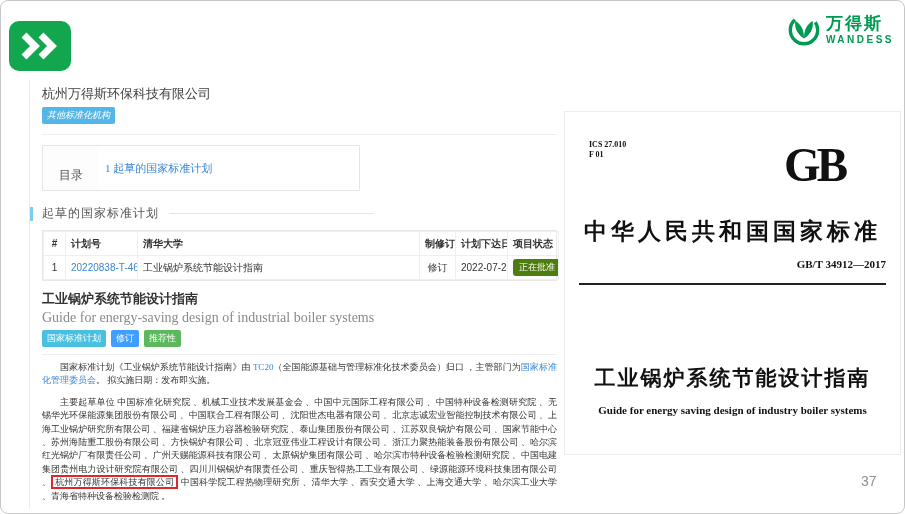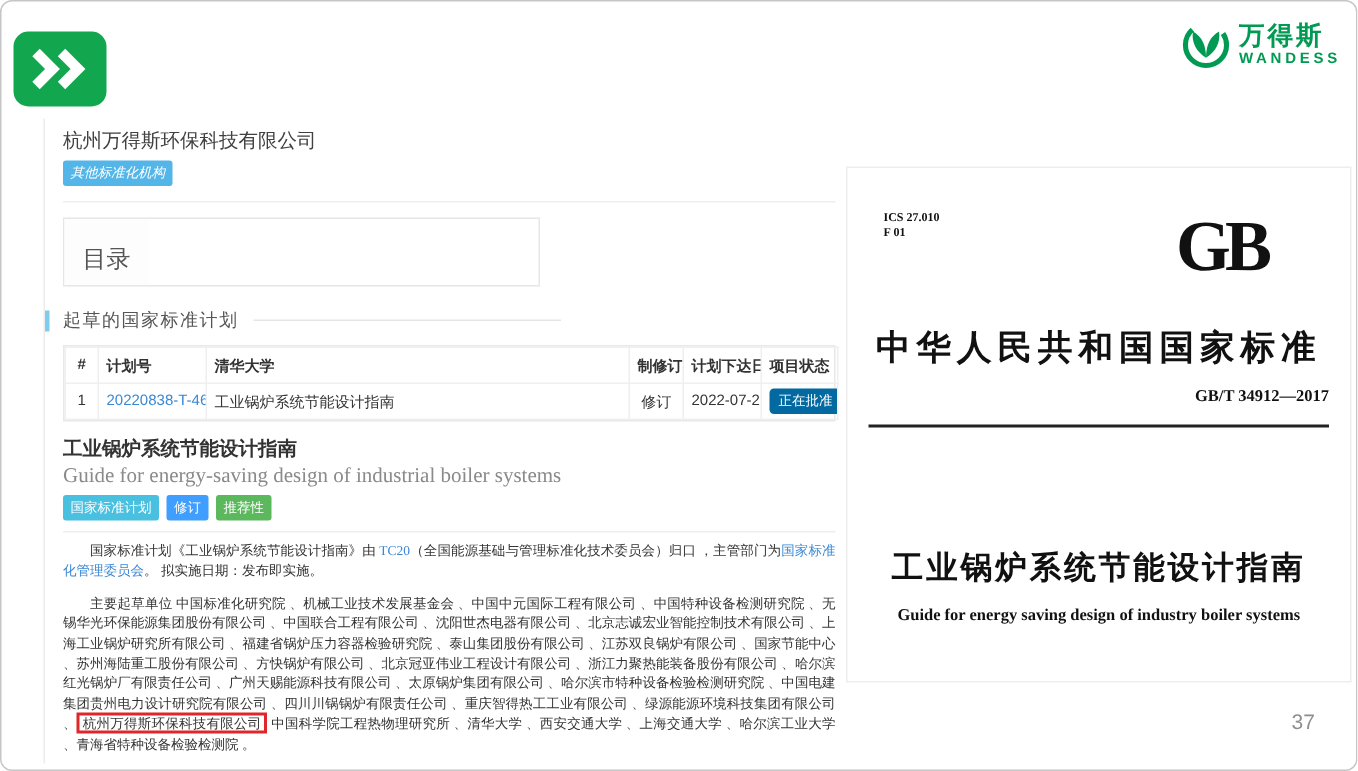--- a/index.html
+++ b/index.html
@@ -17,35 +17,35 @@
 
   
   .webpage{position:absolute;left:28px;top:78px;width:528px;height:430px;border-left:1px solid #ececec;
            padding-left:12px;box-sizing:border-box;font-family:"Liberation Serif",serif;color:#333;}
   .company-name{margin-top:6px;font-size:13px;color:#404040;}
   .company-badge{display:inline-block;margin-top:4px;background:#54b6e8;color:#fff;font-size:9px;
                  padding:2px 5px;border-radius:2px;font-family:"Liberation Sans",sans-serif;font-style:italic;}
   .divider{border-top:1px solid #eee;margin-top:10px;}
   .toc-box{margin-top:10px;width:316px;height:44px;border:1px solid #e6e6e6;display:flex;}
   .toc-label{width:56px;display:flex;align-items:flex-end;justify-content:center;padding-bottom:6px;
-             font-size:16px;color:#555;background:#fdfdfd;box-sizing:border-box;text-align:center;}
+             font-size:12px;color:#555;background:#fdfdfd;box-sizing:border-box;text-align:center;}
   .toc-link{flex:1;display:flex;align-items:center;font-size:11px;color:#3a87d4;padding-left:6px;cursor:pointer;}
   .section-hdr{margin-top:14px;display:flex;align-items:center;}
   .section-bar{width:3px;height:14px;background:#7ecdf0;margin-left:-12px;margin-right:9px;flex:0 0 3px;}
   .section-title{font-size:12px;color:#555;letter-spacing:1px;white-space:nowrap;text-align:center;}
   .section-line{width:205px;border-top:1px solid #e5e5e5;margin-left:10px;}
 
   .table-wrap{margin-top:8px;width:515px;border:1px solid #e8e8e8;font-family:"Liberation Sans",sans-serif;box-sizing:border-box;}
   table.plans{width:100%;border-collapse:collapse;table-layout:fixed;font-size:10px;color:#333;}
   table.plans th,table.plans td{border:1px solid #efefef;height:23px;padding:0 5px;overflow:hidden;
                                 white-space:nowrap;text-align:left;}
   table.plans th{font-weight:bold;}
   .c{text-align:center !important;}
   .plan-link{color:#3a87d4;cursor:pointer;}
-  .status-badge{display:inline-block;background:#0369a1;color:#fff;font-size:9px;padding:2px 6px;border-radius:3px;}
+  .status-badge{display:inline-block;background:#4d7c0f;color:#fff;font-size:9px;padding:2px 6px;border-radius:3px;}
   .table-footer{font-size:10px;color:#666;padding:8px 7px 9px 7px;}
 
   .std-title{margin-top:9px;font-size:13px;font-weight:bold;color:#333;}
   .std-sub{margin-top:2px;font-size:14px;color:#8a8a8a;font-family:Liberation Serif, serif;}
   .std-badges{margin-top:4px;display:flex;gap:5px;}
   .badge{color:#fff;font-size:9px;padding:2px 5px;border-radius:2px;font-family:"Liberation Sans",sans-serif;}
   .badge.cyan{background:#49c0e0}.badge.blue{background:#3f9eff}.badge.green{background:#5cb85c}
   .divider2{border-top:1px solid #eee;margin-top:7px;}
 
   .article{margin-top:6px;width:515px;font-size:9px;line-height:13.4px;text-align:justify;color:#333;}
@@ -93,20 +93,21 @@
     </div>
   </div>
 
   <div class="webpage">
     <div class="company-name">杭州万得斯环保科技有限公司</div>
     <span class="company-badge">其他标准化机构</span>
     <div class="divider"></div>
 
     <div class="toc-box">
       <div class="toc-label">目录</div>
+      <div class="toc-link">1 起草的国家标准计划</div>
     </div>
 
     <div class="section-hdr">
       <div class="section-bar"></div>
       <div class="section-title">起草的国家标准计划</div>
       <div class="section-line"></div>
     </div>
 
     <div class="table-wrap">
       <table class="plans">

